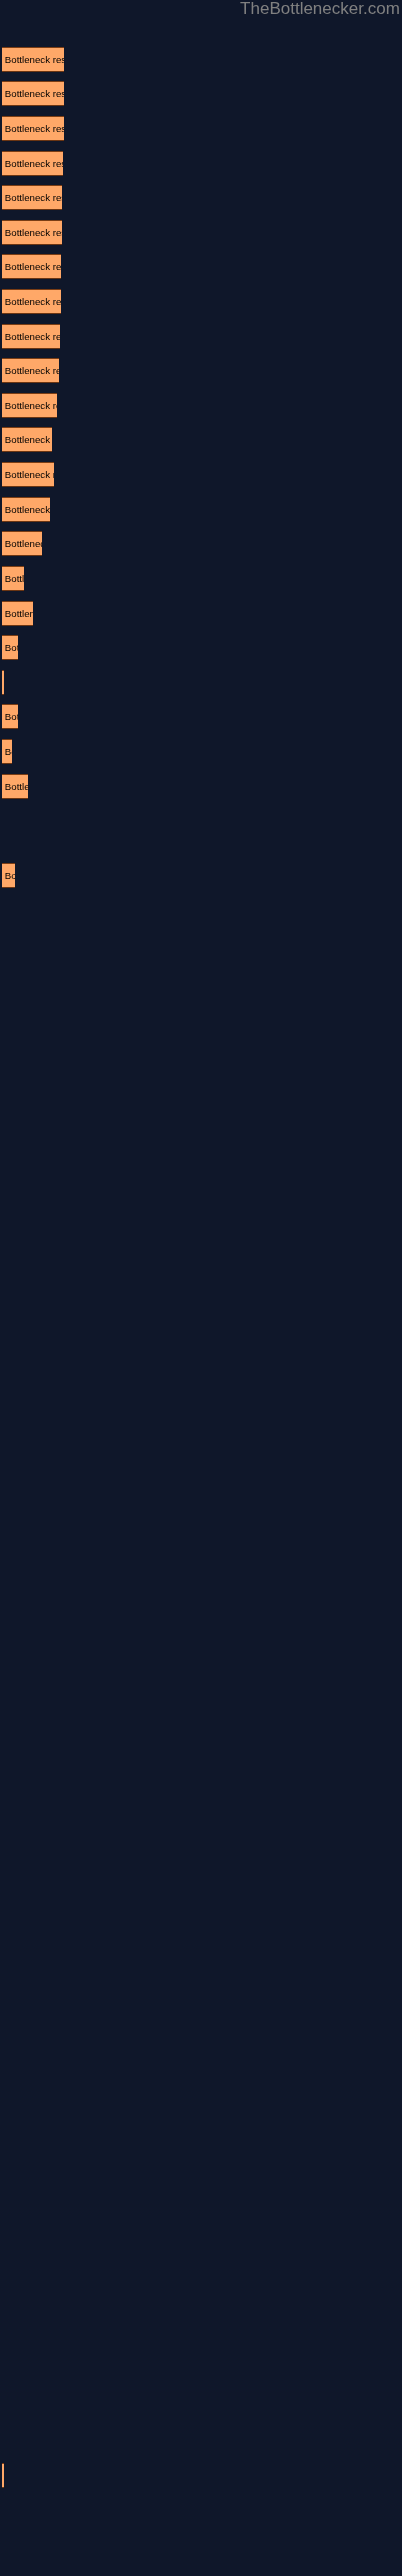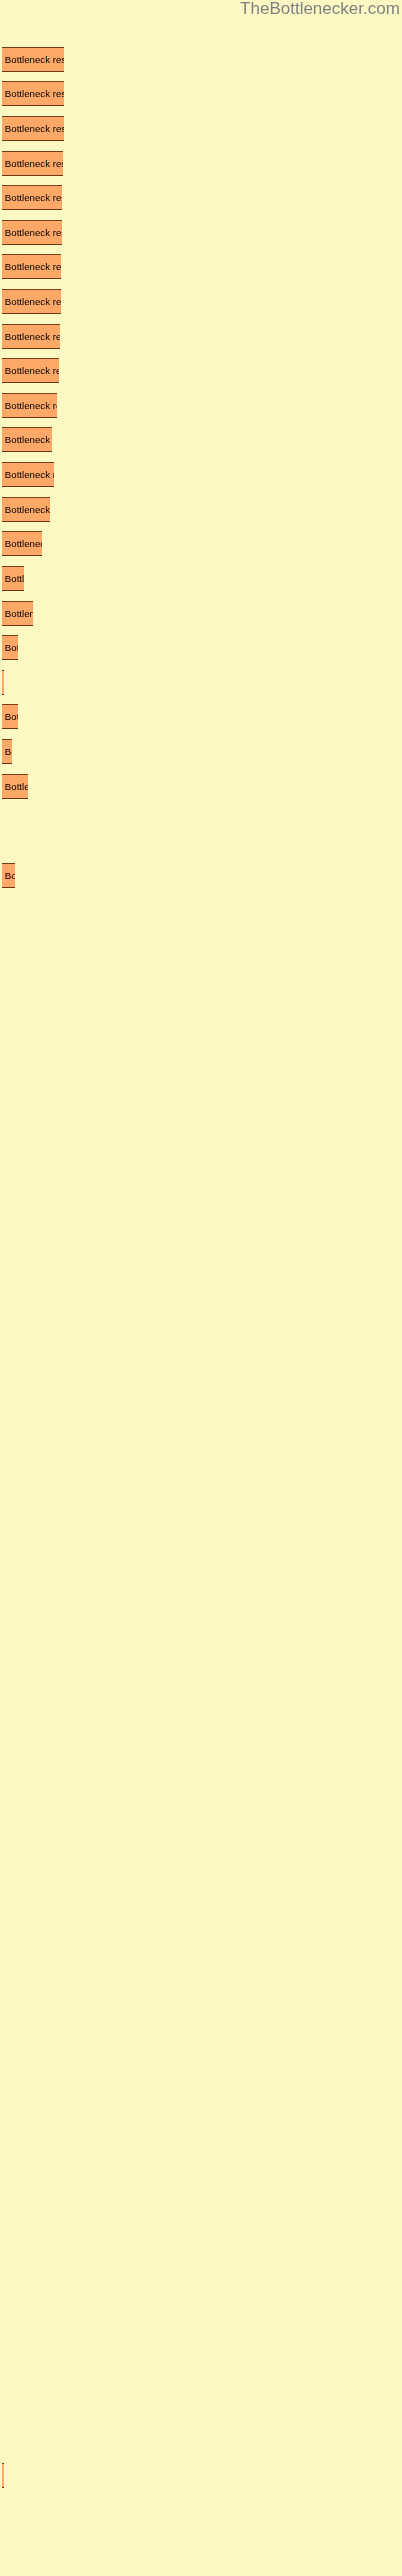--- a/index.html
+++ b/index.html
@@ -15,21 +15,21 @@
     font-family: "Liberation Sans", sans-serif;
     -webkit-font-smoothing: antialiased;
   }
 
   #chart-root {
     position: absolute;
     left: 0;
     top: 0;
     width: 403px;
     height: 2576px;
-    background: #fef9c3;
+    background: #0f172a;
   }
 
   #watermark {
     position: absolute;
     right: 3.2px;
     top: -1.6px;
     color: #808080;
     font-size: 17px;
     font-family: "Liberation Sans", sans-serif;
     letter-spacing: 0px;

